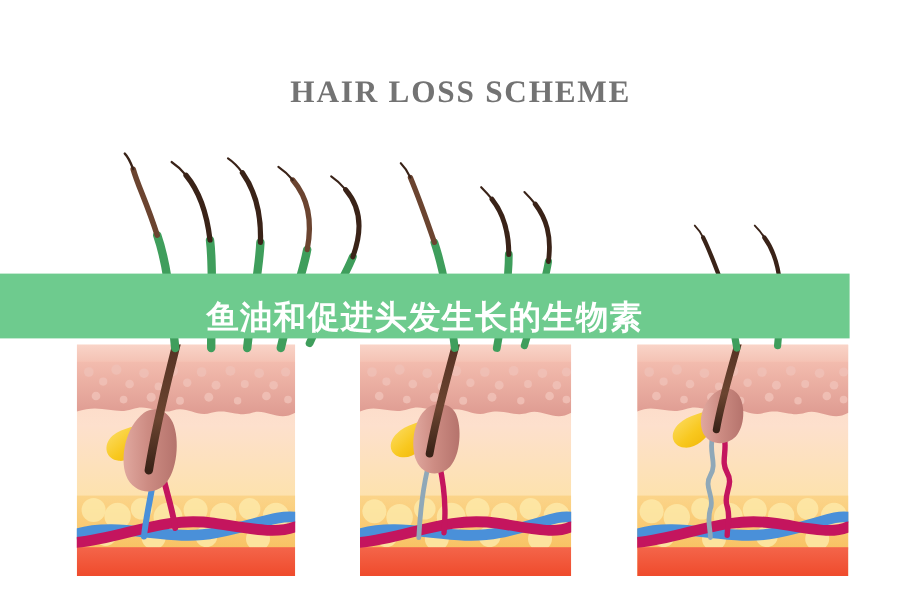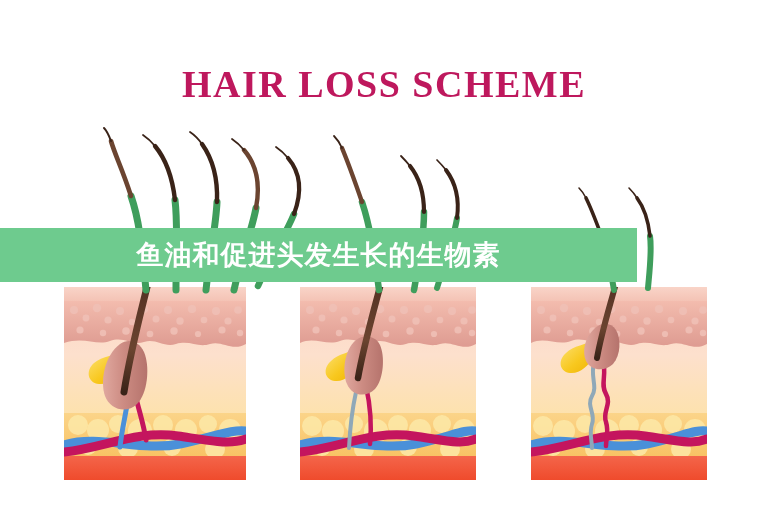--- a/index.html
+++ b/index.html
@@ -18,39 +18,39 @@
     overflow: hidden;
   }
   #title {
     position: absolute;
     left: 0;
     top: 62px;
     width: 768px;
     text-align: center;
     font-family: "Liberation Serif", "DejaVu Serif", serif;
     font-weight: bold;
-    font-size: 38px;
+    font-size: 26px;
     letter-spacing: 1.5px;
-    color: #be185d;
+    color: #737373;
     white-space: nowrap;
   }
   #diagram {
     position: absolute;
     left: 0;
     top: 0;
   }
   #banner {
     position: absolute;
     left: 0;
     top: 228px;
-    width: 637px;
+    width: 708px;
     height: 54px;
     background: #6ecb8e;
     display: flex;
-    align-items: center;
+    align-items: flex-end;
     justify-content: center;
   }
   #banner-text {
     font-family: "DejaVu Sans", "Liberation Sans", sans-serif;
     font-weight: bold;
     font-size: 27px;
     color: #ffffff;
     letter-spacing: 1px;
     white-space: nowrap;
   }

